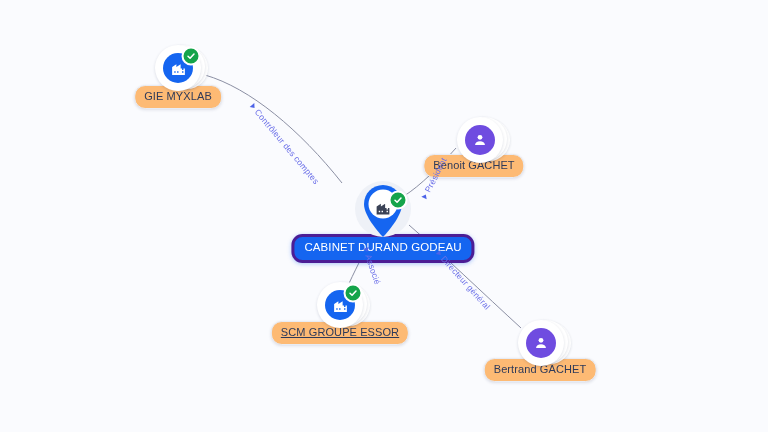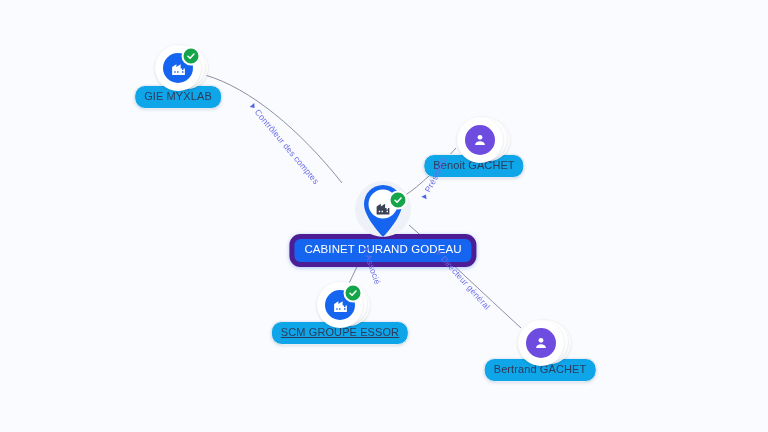--- a/index.html
+++ b/index.html
@@ -89,30 +89,30 @@
 
   
   .node-label {
     position: absolute;
     transform: translate(-50%, 0);
     white-space: nowrap;
     font-size: 11px;
     line-height: 1;
     padding: 5px 9px 6px 9px;
     border-radius: 11px;
-    background: #0ea5e9;
+    background: #fdba74;
     color: #2e3a59;
     border: 1px solid #e8ecf4;
     box-shadow: 0 1px 3px rgba(40,50,90,.14);
     letter-spacing: .1px;
   }
   .node-label.primary {
     background: #1565f0;
     color: #ffffff;
-    border: 5px solid #4c1d95;
+    border: 3px solid #4c1d95;
     font-size: 11.5px;
     padding: 5px 10px 6px 10px;
     box-shadow: 0 1px 4px rgba(21,101,240,.35);
   }
 
   
   .edge-label {
     position: absolute;
     white-space: nowrap;
     font-size: 8.5px;

